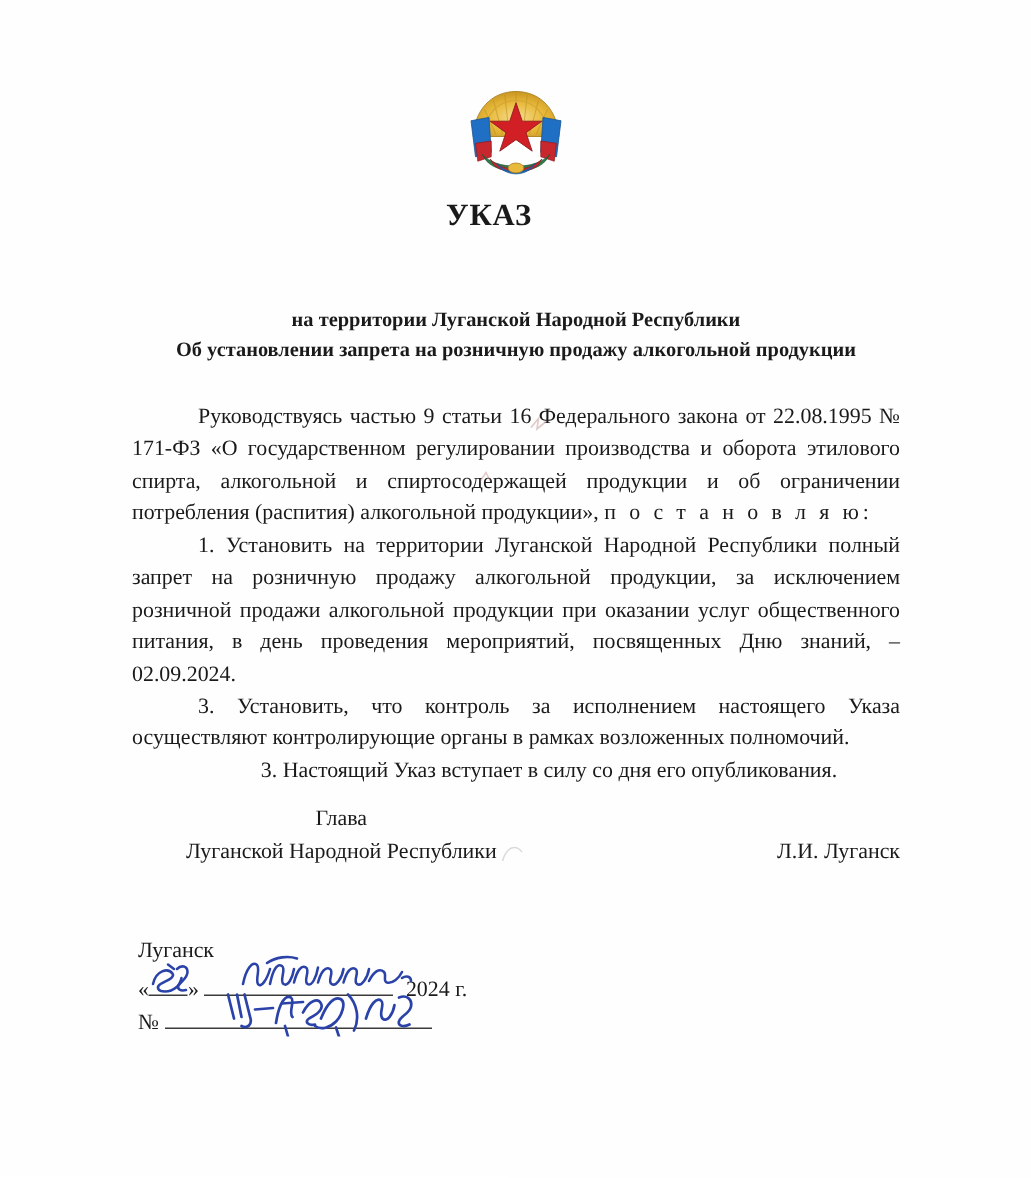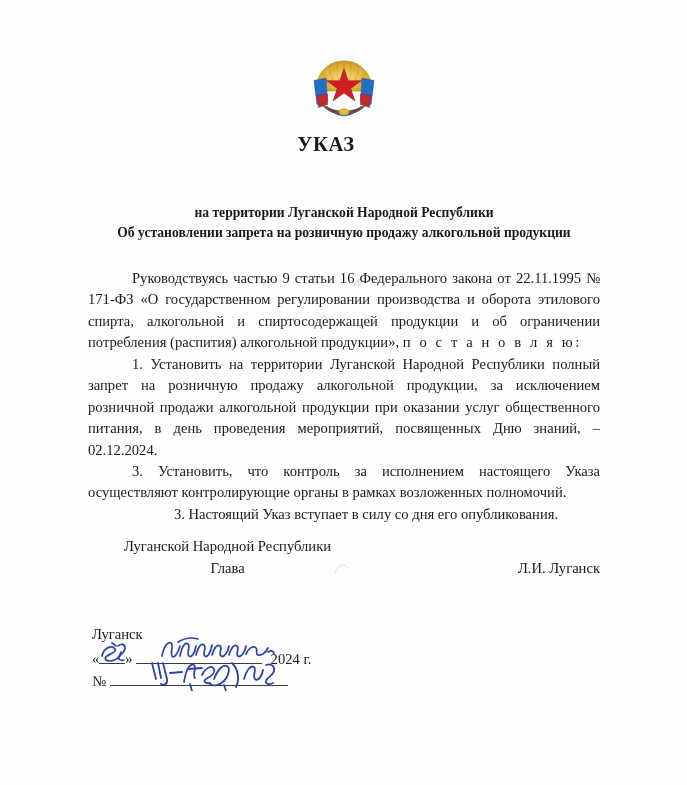--- a/index.html
+++ b/index.html
@@ -220,30 +220,30 @@
   <div class="title-block">
     <div class="title-main">УКАЗ</div>
   </div>
 
   <div class="subject-block">
     <div class="subject-line">на территории Луганской Народной Республики</div>
     <div class="subject-line">Об установлении запрета на розничную продажу алкогольной продукции</div>
   </div>
 
   <div class="body-block">
-    <p class="para"><span>Руководствуясь частью 9 статьи 16 Федерального закона от 22.11.1995 № 171-ФЗ «О государственном регулировании производства и оборота этилового спирта, алкогольной и спиртосодержащей продукции и об ограничении потребления (распития) алкогольной продукции», </span><span class="spaced">п о с т а н о в л я ю:</span></p>
-    <p class="para">1. Установить на территории Луганской Народной Республики полный запрет на розничную продажу алкогольной продукции, за исключением розничной продажи алкогольной продукции при оказании услуг общественного питания, в день проведения мероприятий, посвященных Дню знаний, – 02.12.2024.</p>
+    <p class="para"><span>Руководствуясь частью 9 статьи 16 Федерального закона от 22.08.1995 № 171-ФЗ «О государственном регулировании производства и оборота этилового спирта, алкогольной и спиртосодержащей продукции и об ограничении потребления (распития) алкогольной продукции», </span><span class="spaced">п о с т а н о в л я ю:</span></p>
+    <p class="para">1. Установить на территории Луганской Народной Республики полный запрет на розничную продажу алкогольной продукции, за исключением розничной продажи алкогольной продукции при оказании услуг общественного питания, в день проведения мероприятий, посвященных Дню знаний, – 02.09.2024.</p>
     <p class="para">3. Установить, что контроль за исполнением настоящего Указа осуществляют контролирующие органы в рамках возложенных полномочий.</p>
     <p class="para last-nojust">3. Настоящий Указ вступает в силу со дня его опубликования.</p>
   </div>
 
   <div class="sign-block">
     <div class="sign-left">
+      <div>Глава</div>
       <div>Луганской Народной Республики</div>
-      <div>Глава</div>
     </div>
     <div class="sign-right">Л.И. Луганск</div>
   </div>
 
   <div class="footer-block">
     <div class="city">Луганск</div>
 
     <div class="date-row">
       <span class="quote-open">«</span>
       <span class="blank blank-day"></span>

